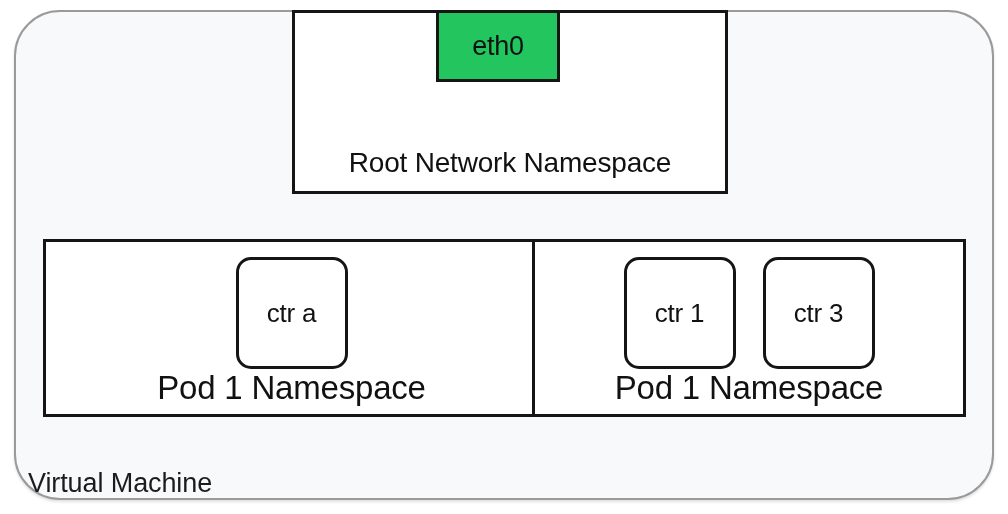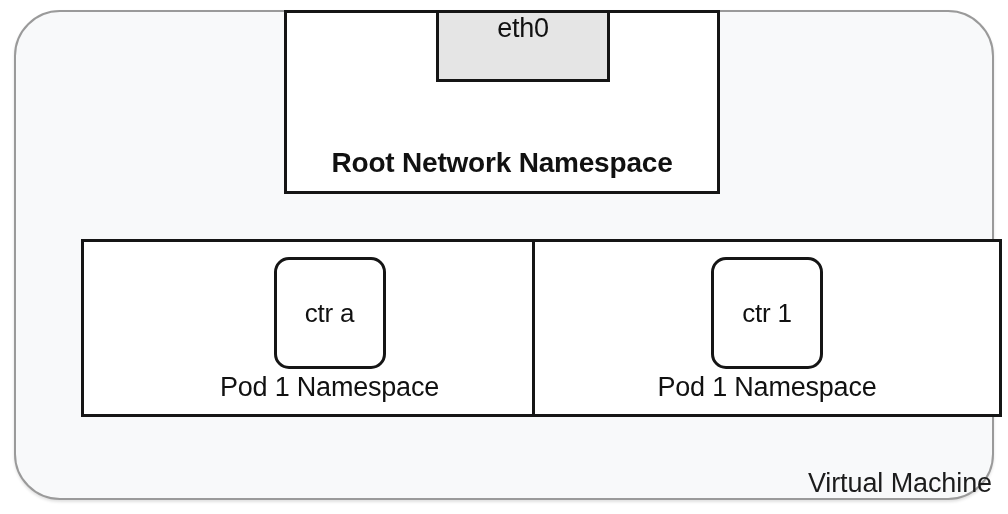--- a/index.html
+++ b/index.html
@@ -33,21 +33,21 @@
     border: 2px solid #9a9a9a;
     border-radius: 46px;
     box-shadow: 0 2px 3px rgba(0,0,0,0.12);
   }
 
   .vm-label {
     position: absolute;
     left: 12px;
     right: 0;
     top: 456px;
-    text-align: right;
+    text-align: left;
     font-size: 27px;
     line-height: 30px;
     color: #1c1c1c;
     letter-spacing: -0.1px;
     white-space: nowrap;
   }
 
   
   .root-ns {
     position: absolute;
@@ -71,26 +71,27 @@
     color: #111111;
     letter-spacing: -0.2px;
     white-space: nowrap;
   }
 
   
   .eth0-box {
     position: absolute;
     left: 434px;
     top: 8px;
-    width: 174px;
+    width: 124px;
     height: 72px;
     box-sizing: border-box;
-    background: #e5e5e5;
+    background: #22c55e;
     border: 3px solid #151515;
     display: flex;
+    align-items: center;
     justify-content: center;
   }
 
   .eth0-label {
     font-size: 27px;
     line-height: 30px;
     color: #111111;
     letter-spacing: -0.2px;
     white-space: nowrap;
   }
@@ -101,35 +102,34 @@
     top: 237px;
     height: 178px;
     box-sizing: border-box;
     background: #ffffff;
     border: 3px solid #151515;
   }
 
   .pod-ns.pod-1 {
     left: 41px;
     width: 497px;
-    margin-left: 38px;
   }
 
   .pod-ns.pod-2 {
     left: 530px;
-    width: 470px;
+    width: 434px;
   }
 
   .pod-ns-label {
     position: absolute;
     left: 0;
     right: 0;
     bottom: 11px;
     text-align: center;
-    font-size: 27px;
+    font-size: 33px;
     line-height: 31px;
     color: #111111;
     letter-spacing: -0.2px;
     white-space: nowrap;
   }
 
   .ctr-row {
     position: absolute;
     top: 15px;
     left: 0;
@@ -165,21 +165,21 @@
     white-space: nowrap;
   }
 </style>
 </head>
 <body>
 
 <div class="canvas">
 
   <div class="vm-box">
 
-    <div class="root-ns" style="left:268px; top:-2px;font-weight:bold;">
+    <div class="root-ns" style="left:276px; top:-2px;">
       <div class="root-ns-label">Root Network Namespace</div>
     </div>
 
     <div class="eth0-box" style="left:420px; top:-2px;">
       <div class="eth0-label">eth0</div>
     </div>
 
     <div class="pod-ns pod-1" style="left:27px; top:227px;">
       <div class="ctr-row row-2">
         <div class="ctr-box">
@@ -187,20 +187,23 @@
         </div>
       </div>
       <div class="pod-ns-label">Pod 1 Namespace</div>
     </div>
 
     <div class="pod-ns pod-2" style="left:516px; top:227px;">
       <div class="ctr-row row-3">
         <div class="ctr-box">
           <div class="ctr-label">ctr 1</div>
         </div>
+        <div class="ctr-box">
+          <div class="ctr-label">ctr 3</div>
+        </div>
       </div>
       <div class="pod-ns-label">Pod 1 Namespace</div>
     </div>
 
     <div class="vm-label">Virtual Machine</div>
 
   </div>
 </div>
 
 </body></html>

